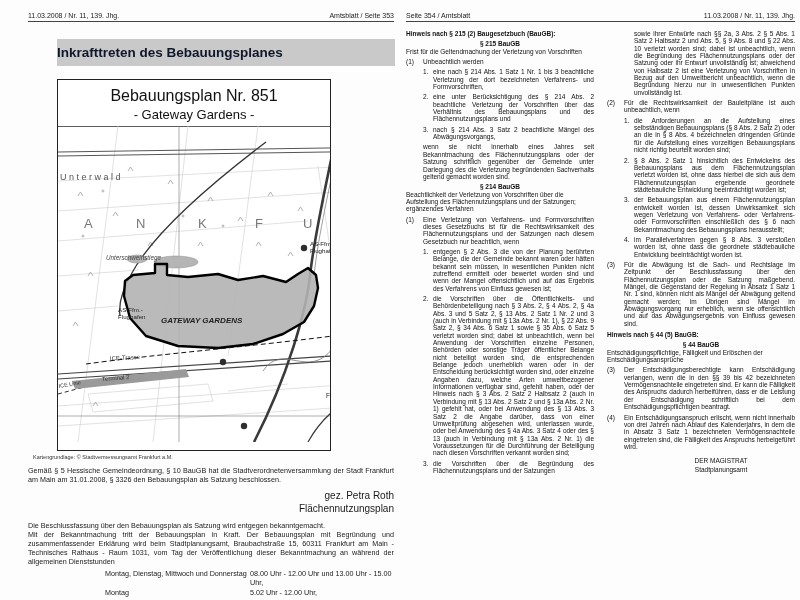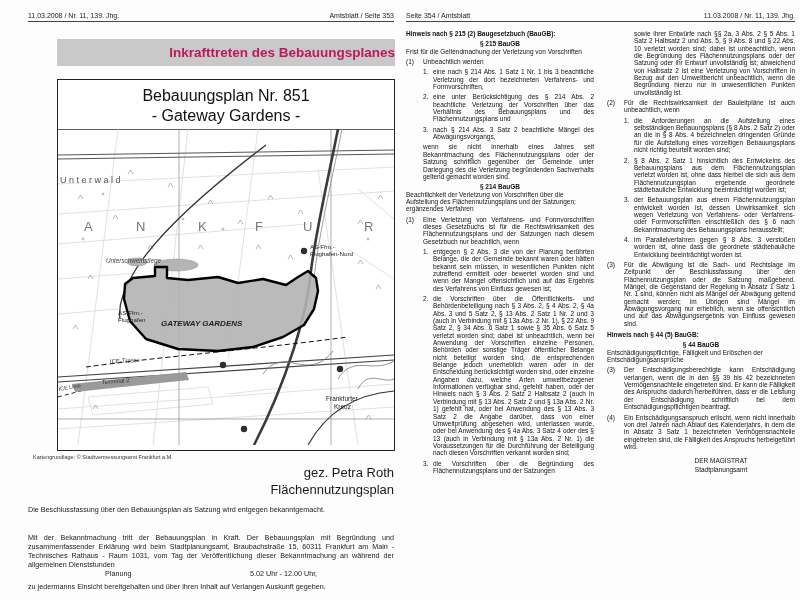--- a/index.html
+++ b/index.html
@@ -4,30 +4,30 @@
 <style>
   html,body{margin:0;padding:0}
   body{width:800px;height:600px;background:#fdfdfd;overflow:hidden;position:relative;
        font-family:"Liberation Sans",sans-serif;color:#1a1a1a}
   .page{position:absolute;top:0;height:600px;box-sizing:border-box}
   #page-left{left:0;width:400px;padding:12px 6px 0 28px}
   #page-right{left:400px;width:400px;padding:12px 5px 0 6px}
   .pg-header{display:flex;justify-content:space-between;font-size:7px;color:#222;
              border-bottom:1px solid #444;padding-bottom:2px}
   
-  .banner{margin:17px 0 0 29px;width:338px;background:#c9c9c9;text-align:right;
-          font-weight:bold;font-size:13.5px;padding:6px 0;box-sizing:border-box;color:#be185d}
-  .map-box{margin-left:29px;margin-top:13px;width:338px;height:372px;border:1px solid #222;
+  .banner{margin:17px 0 0 29px;width:338px;background:#c9c9c9;text-align:left;
+          font-weight:bold;font-size:13.5px;padding:6px 0;box-sizing:border-box;color:#0f172a}
+  .map-box{margin-left:29px;margin-top:13px;width:274px;height:372px;border:1px solid #222;
            box-sizing:border-box;background:#fff;overflow:hidden}
   .map-title{text-align:center;font-size:16px;margin-top:7px;color:#111}
-  .map-subtitle{text-align:center;font-size:16px;margin-top:2px;color:#111}
+  .map-subtitle{text-align:center;font-size:13px;margin-top:2px;color:#111}
   svg.map{display:block;margin-top:4px}
   .map-caption{font-size:5.5px;margin:3px 0 0 5px;color:#333}
   .body-text{font-size:7.2px;line-height:1.25;text-align:justify;margin-top:6px;width:366px}
-  .sig{text-align:right;font-size:13px;line-height:1.3;margin-top:5px;width:366px}
+  .sig{text-align:right;font-size:10px;line-height:1.3;margin-top:5px;width:366px}
   .hours{display:flex;font-size:7.2px;line-height:1.3;margin-top:3px}
   .hours .days{margin-left:77px;width:145px}
   .hours .time{flex:1}
   
   .cols{display:flex;gap:13px;margin-top:8px}
   .col{width:188px;font-size:6.5px;line-height:1.13;color:#111}
   .blk-heading{font-weight:bold;margin-bottom:2px}
   .law-title{font-weight:bold;text-align:center;margin-top:3px}
   .law-sub{margin-bottom:2px}
   .hpara{display:flex;margin-top:3px}
@@ -169,31 +169,36 @@
       <text class="maptext" x="44" y="253" font-size="6" fill="#333" transform="rotate(-5 70 253)">Terminal 2</text>
       <g fill="#222" font-size="6.5">
         <text class="maptext" x="268" y="272">Frankfurter</text>
         <text class="maptext" x="276" y="280">Kreuz</text>
       </g>
     </svg>
   </div>
 
   <div class="map-caption">Kartengrundlage: © Stadtvermessungsamt Frankfurt a.M.</div>
 
+  <div class="body-text">Gemäß § 5 Hessische Gemeindeordnung, § 10 BauGB hat die Stadtverordnetenversammlung der Stadt Frankfurt am Main am 31.01.2008, § 3326 den Bebauungsplan als Satzung beschlossen.</div>
 
   <div class="sig">
     <div>gez. Petra Roth</div>
     <div>Flächennutzungsplan</div>
   </div>
 
   <div class="body-text">Die Beschlussfassung über den Bebauungsplan als Satzung wird entgegen bekanntgemacht.</div>
-  <div class="body-text" style="margin-top:19px">Mit der Bekanntmachung tritt der Bebauungsplan in Kraft. Der Bebauungsplan mit Begründung und zusammenfassender Erklärung wird beim Stadtplanungsamt, Braubachstraße 15, 60311 Frankfurt am Main - Technisches Rathaus - Raum 1031, vom Tag der Veröffentlichung dieser Bekanntmachung an während der allgemeinen Dienststunden</div>
-
+  <div class="body-text" style="margin-top:0">Mit der Bekanntmachung tritt der Bebauungsplan in Kraft. Der Bebauungsplan mit Begründung und zusammenfassender Erklärung wird beim Stadtplanungsamt, Braubachstraße 15, 60311 Frankfurt am Main - Technisches Rathaus - Raum 1031, vom Tag der Veröffentlichung dieser Bekanntmachung an während der allgemeinen Dienststunden</div>
+
+  <div class="hours">
+    <div class="days">Montag, Dienstag, Mittwoch und Donnerstag</div>
+    <div class="time">08.00 Uhr - 12.00 Uhr und 13.00 Uhr - 15.00 Uhr,</div>
+  </div>
   <div class="hours" style="margin-top:0">
-    <div class="days">Planung</div>
+    <div class="days">Montag</div>
     <div class="time">5.02 Uhr - 12.00 Uhr,</div>
   </div>
 
   <div class="body-text" style="margin-top:4px">zu jedermanns Einsicht bereitgehalten und über ihren Inhalt auf Verlangen Auskunft gegeben.</div>
 </div>
 
 <div class="page" id="page-right">
   <div class="pg-header">
     <span>Seite 354 / Amtsblatt</span>
     <span>11.03.2008 / Nr. 11, 139. Jhg.</span>

